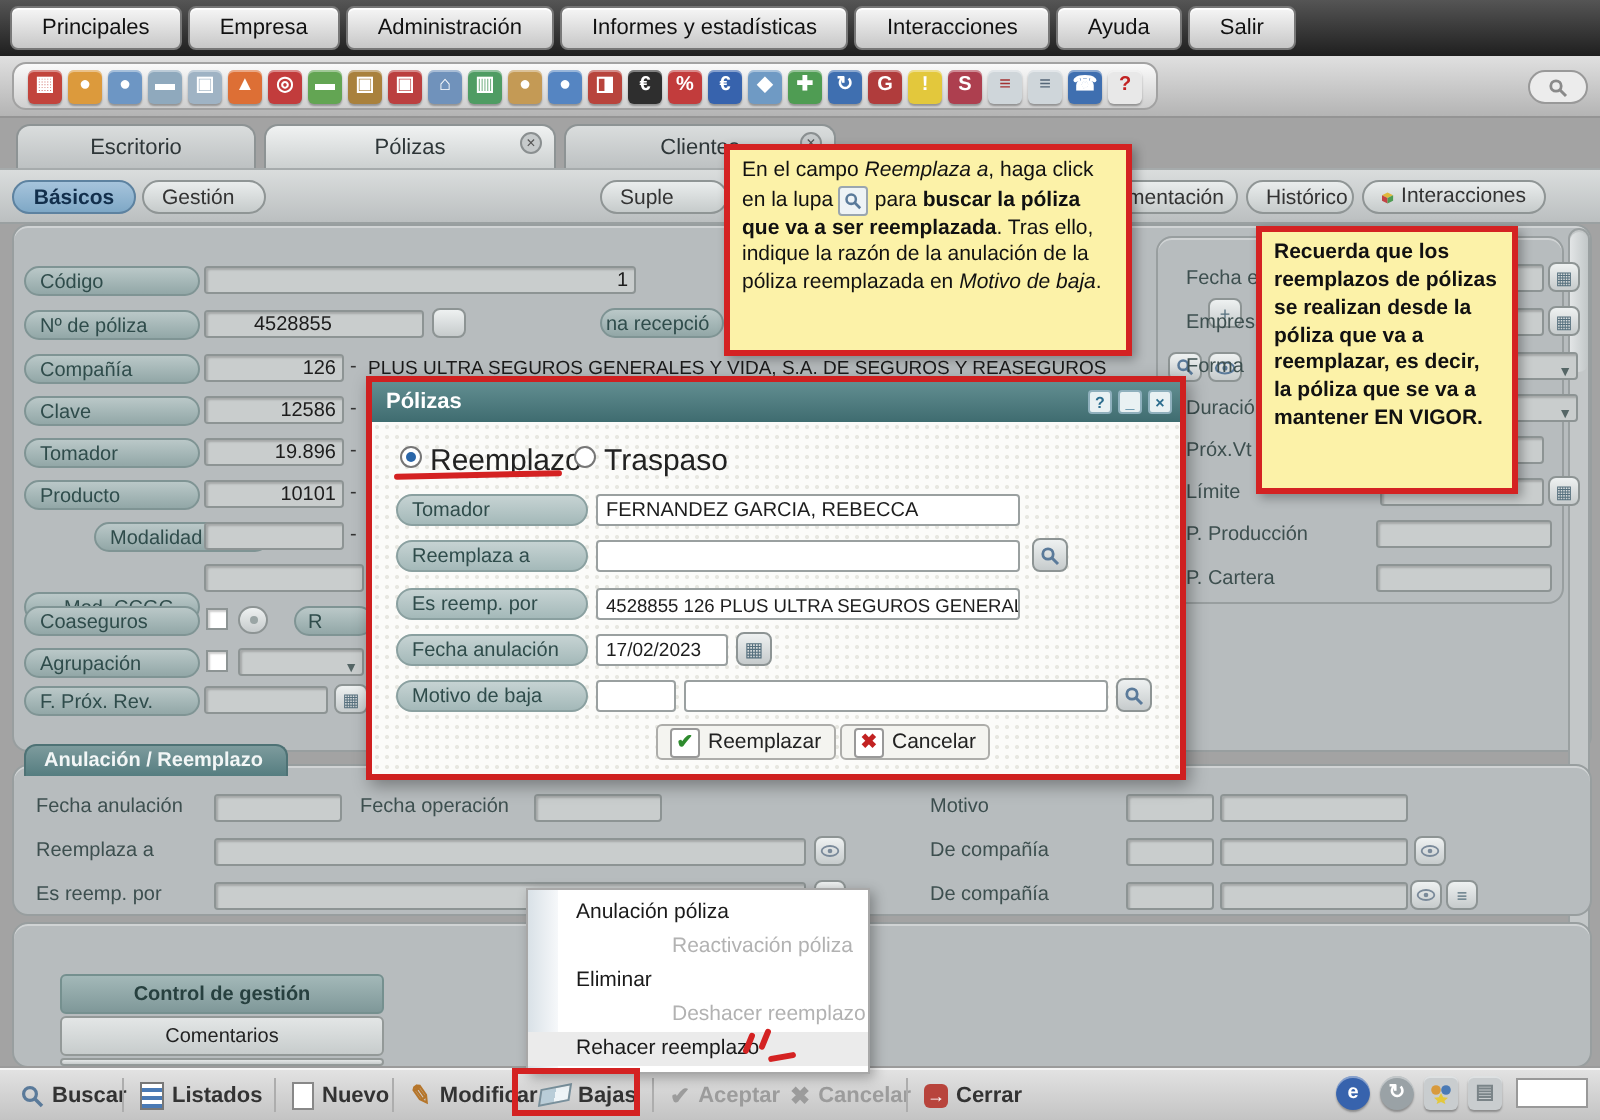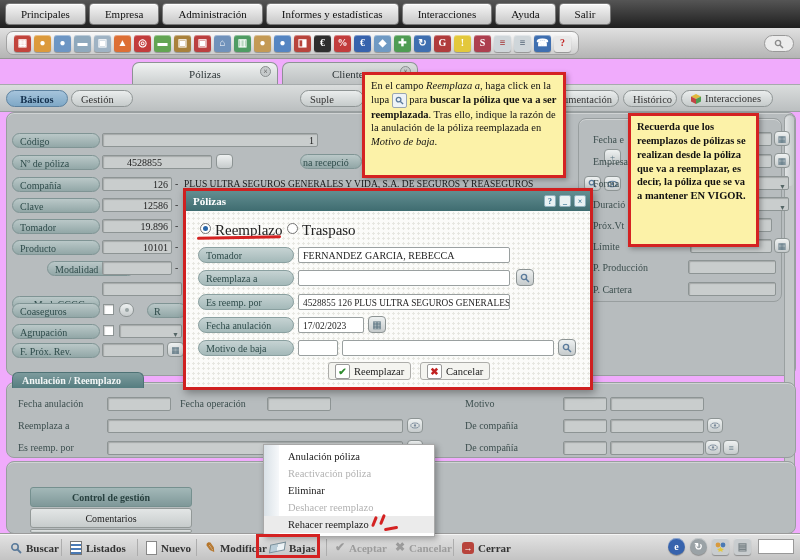--- a/index.html
+++ b/index.html
@@ -1,17 +1,17 @@
 <!DOCTYPE html>
 <html><head>
 <meta charset="utf-8">
 <style>
   html,body{margin:0;padding:0;background:#888;}
   .screen{position:relative;width:800px;height:560px;overflow:hidden;
-    background:#f0abfc;font-family:Liberation Serif, serif;
+    background:#a3a3a3;font-family:Liberation Sans, sans-serif;
     -webkit-font-smoothing:antialiased;}
 
   
   .menubar{position:absolute;left:0;top:0;width:800px;height:28px;
     background:linear-gradient(#555,#1f1f1f);display:flex;gap:3px;
     padding:3px 0 0 5px;box-sizing:border-box;}
   .mbtn{height:20px;padding:0 15px;border:1px solid #777;border-radius:4px;
     background:linear-gradient(#f6f6f6,#c7c7c7);font-size:11px;color:#111;
     line-height:20px;box-shadow:inset 0 1px 0 #fff;white-space:nowrap;}
 
@@ -130,21 +130,21 @@
     vertical-align:-2px;}
 
   
   .ctxmenu{position:absolute;left:263px;top:444px;width:172px;height:93px;background:#fff;
     border:1px solid #a8a8a8;box-shadow:2px 2px 6px rgba(0,0,0,.3);z-index:7;
     padding-top:3px;box-sizing:border-box;}
   .ctxgutter{position:absolute;left:0;top:0;width:15px;height:100%;
     background:linear-gradient(90deg,#d9e1e7,#f6f8fa);}
   .cmi{position:relative;height:17px;line-height:17px;padding-left:24px;font-size:10.5px;
     color:#1a1a1a;white-space:nowrap;}
-  .cmi[data-disabled="true"]{color:#b2b2b2;}
+  .cmi[data-disabled="true"]{color:#b2b2b2;margin-left:48px;}
   .cmi[data-hl="true"]{background:#ebebeb;}
 
   .redmark{position:absolute;background:#d42222;z-index:8;border-radius:2px;}
   .ru{position:absolute;background:#d42222;height:3px;border-radius:2px;}
   .annbox{position:absolute;border:3px solid #d42222;z-index:8;box-sizing:border-box;}
 
   .scrolltrack{position:absolute;left:784px;top:114px;width:11px;height:414px;
     background:#c3c7c8;border:1px solid #9aa0a1;border-radius:6px;box-sizing:border-box;}
   .scrollthumb{position:absolute;left:785px;top:116px;width:9px;height:70px;
     background:linear-gradient(90deg,#e2e5e6,#c2c7c8);border-radius:5px;}
@@ -254,20 +254,21 @@
         </span>
       </div>
     <div class="searchpill">
       <svg width="10" height="10" viewBox="0 0 10 10">
           <circle cx="4" cy="4" r="2.6" fill="none" stroke="#8a8a8a" stroke-width="1.4"></circle>
           <line x1="6" y1="6" x2="9" y2="9" stroke="#8a8a8a" stroke-width="1.5"></line>
         </svg>
     </div>
   </div>
 
+  <div class="wtab" style="left:8px;width:120px;"><span>Escritorio</span></div>
   <div class="wtab active" style="left:132px;width:146px;"><span>Pólizas</span><span class="tclose">×</span></div>
   <div class="wtab" style="left:282px;width:136px;"><span>Clientes</span><span class="tclose">×</span></div>
 
   <div class="subbar">
     <div class="stab sel" style="left:6px;width:62px;text-align:center;">Básicos</div>
     <div class="stab" style="left:71px;width:62px;text-align:left;">Gestión</div>
     <div class="stab" style="left:300px;width:64px;">Suple</div>
     <div class="stab" style="left:541px;width:78px;text-align:right;padding-right:6px;">cumentación</div>
     <div class="stab" style="left:623px;width:54px;text-align:center;">Histórico</div>
     <div class="stab" style="left:681px;width:92px;display:flex;align-items:center;gap:4px;">

